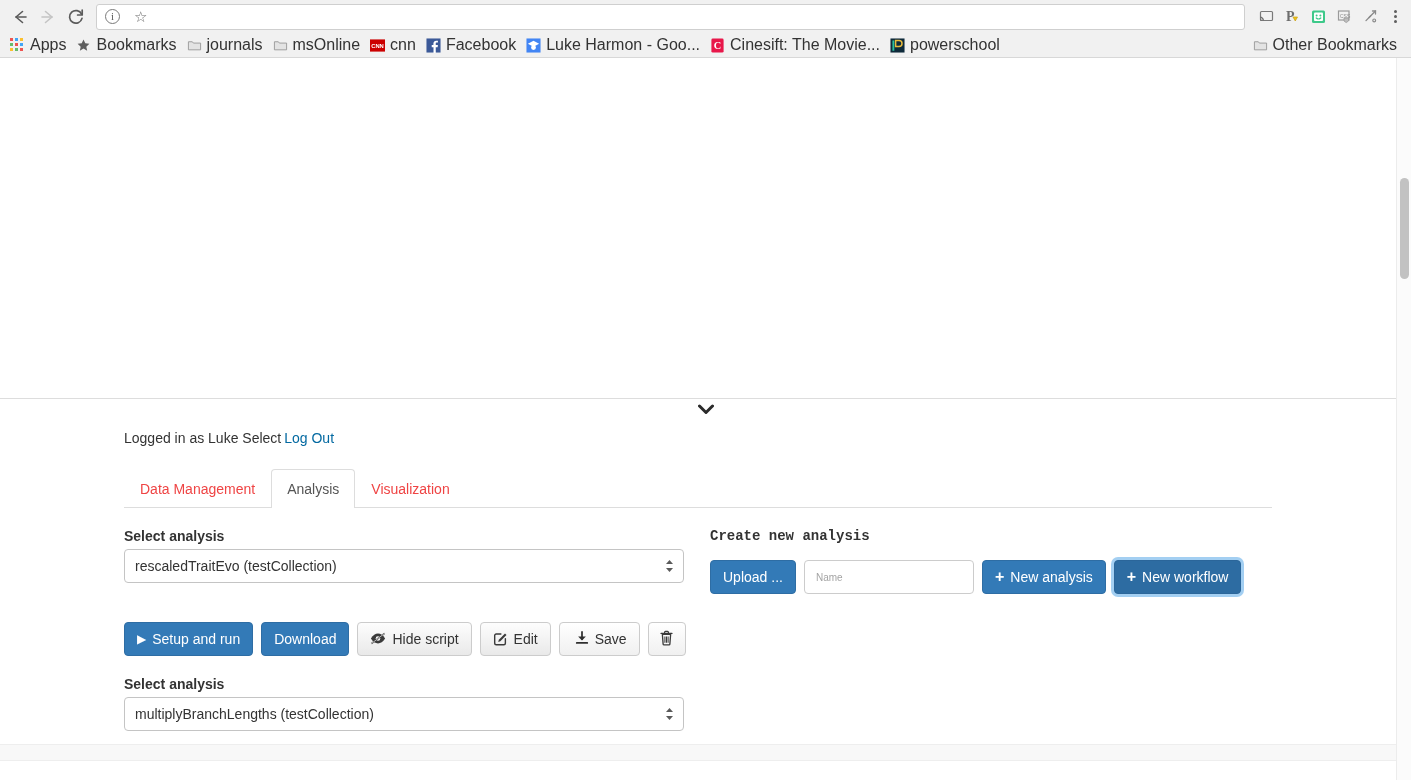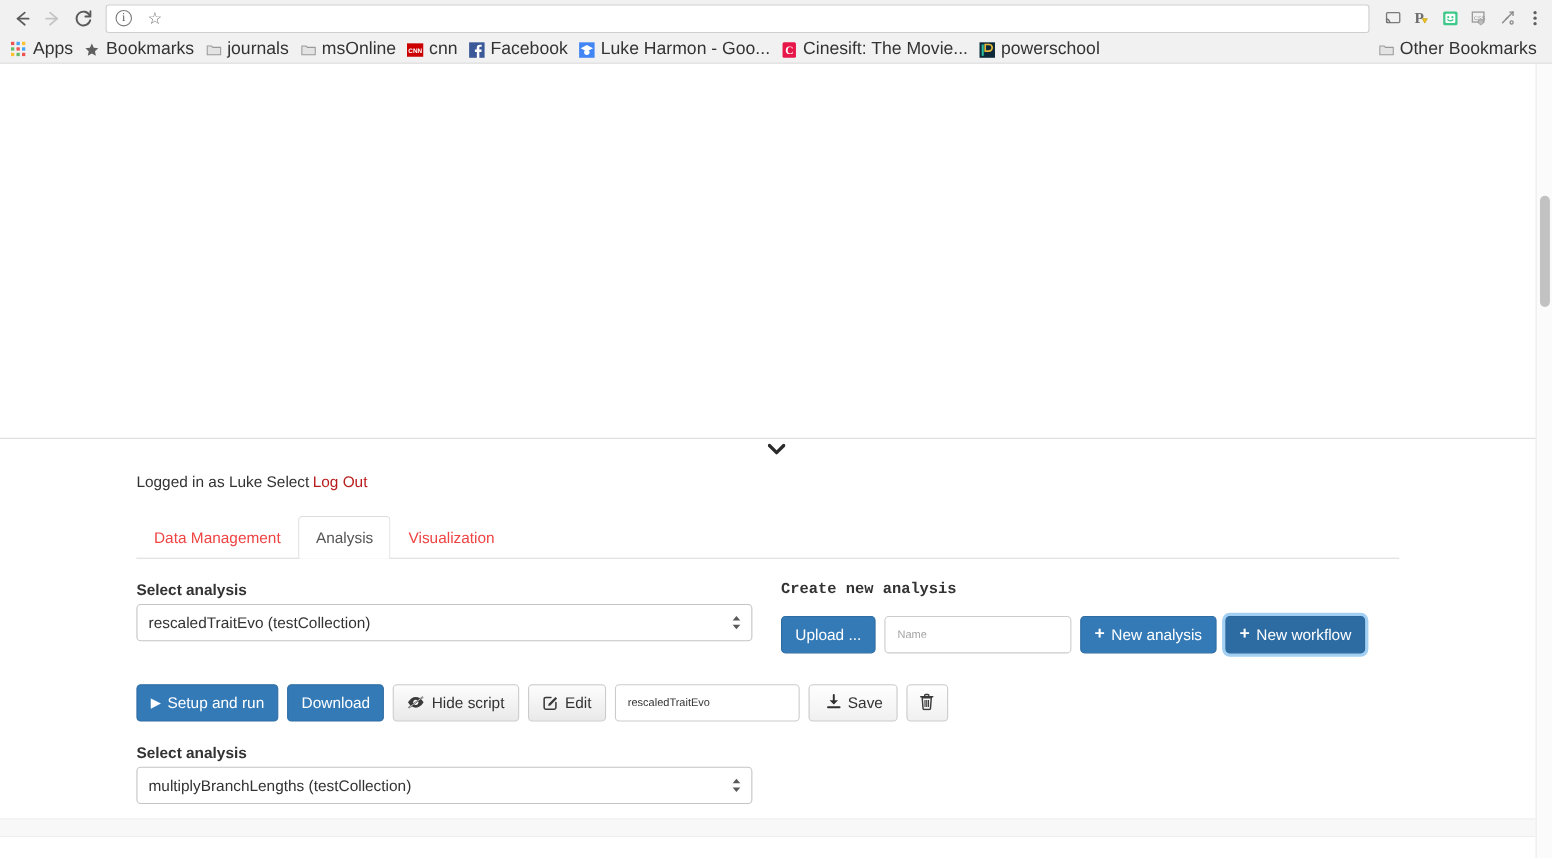--- a/index.html
+++ b/index.html
@@ -118,21 +118,21 @@
     padding-top: 3px;
     height: 22px;
   }
 
   #content { padding-left: 124px; }
 
   #login-line {
     font-size: 14px; color: #333333;
     margin-top: 9px;
   }
-  #login-line a { color: #b91c1c; text-decoration: none; margin-left: 3px; }
+  #login-line a { color: #0369a1; text-decoration: none; margin-left: 3px; }
 
   
   #tabs {
     margin-top: 24px;
     width: 1148px;
     border-bottom: 1px solid #dddddd;
     height: 38px;
     display: flex; align-items: flex-end;
   }
   .tab {
@@ -506,23 +506,20 @@
         <div class="btn btn-default">
           <span>
             <svg width="15" height="15" viewBox="0 0 16 16">
               <path d="M13.2 8.2 V13 a1.6 1.6 0 0 1 -1.6 1.6 H3.4 A1.6 1.6 0 0 1 1.8 13 V4.8 A1.6 1.6 0 0 1 3.4 3.2 H8.4" fill="none" stroke="#3a3a3a" stroke-width="1.5" stroke-linecap="round"></path>
               <path d="M6.2 9.4 L12.8 2.7 L14.4 4.3 L7.8 11 L5.6 11.6 Z" fill="#3a3a3a"></path>
             </svg>
           </span>
           <span>Edit</span>
         </div>
 
-        <div class="text-input" id="script-name-input">
-          <span>rescaledTraitEvo</span>
-        </div>
 
         <div class="btn btn-default light">
           <span>
             <svg width="14" height="14" viewBox="0 0 16 16">
               <path d="M8 1 V9" stroke="#2f2f2f" stroke-width="2" stroke-linecap="round"></path>
               <path d="M3.6 6.4 L8 10.8 L12.4 6.4 Z" fill="#2f2f2f"></path>
               <path d="M2 13.6 H14" stroke="#2f2f2f" stroke-width="2" stroke-linecap="round"></path>
             </svg>
           </span>
           <span>Save</span>

